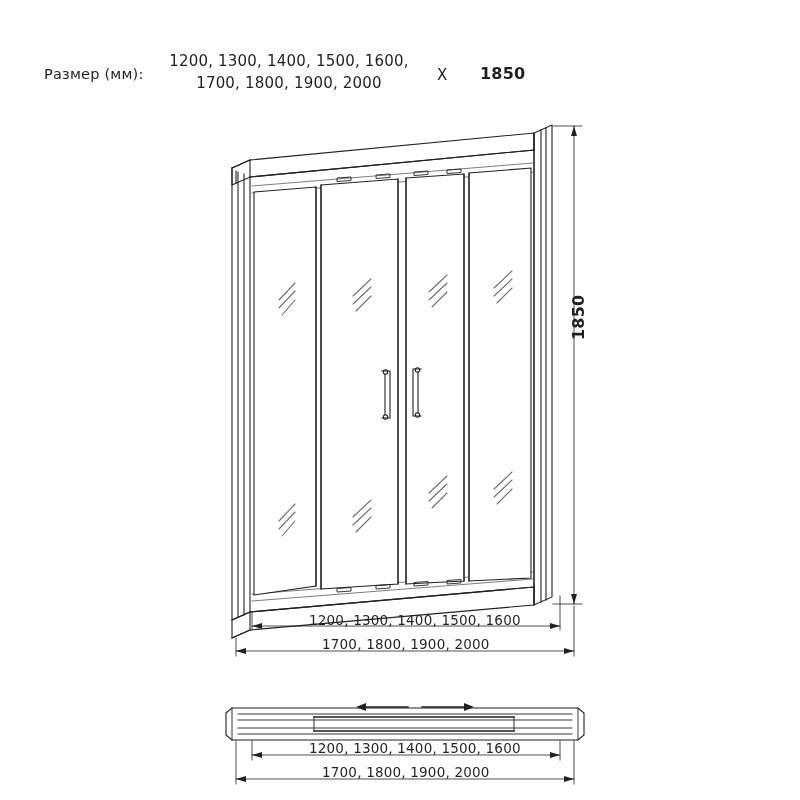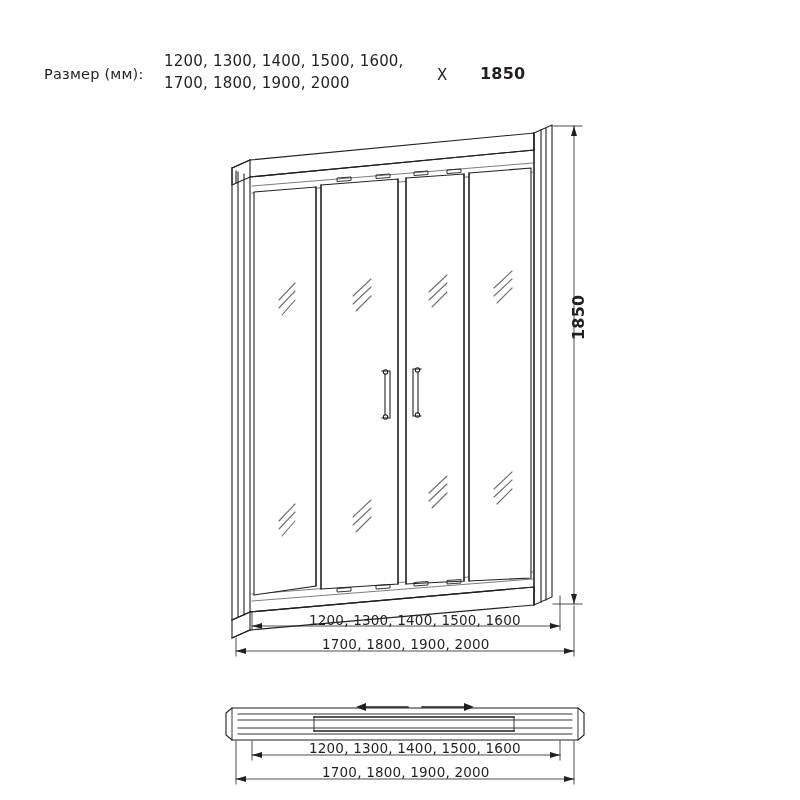--- a/index.html
+++ b/index.html
@@ -31,20 +31,21 @@
   #size-label {
     left: 40px;
     top: 66px;
     font-size: 14.5px;
   }
   #size-values {
     left: 160px;
     top: 50px;
     font-size: 15px;
     line-height: 22px;
+    text-align: center;
     width: 250px;
   }
   #size-x {
     left: 433px;
     top: 66px;
     font-size: 15px;
   }
   #size-height {
     left: 476px;
     top: 64px;

